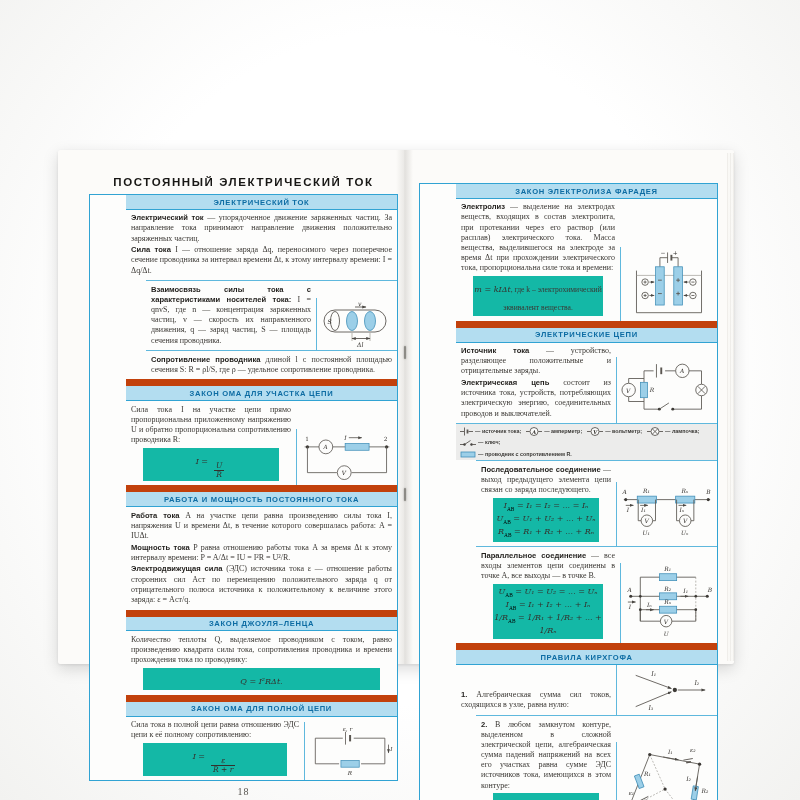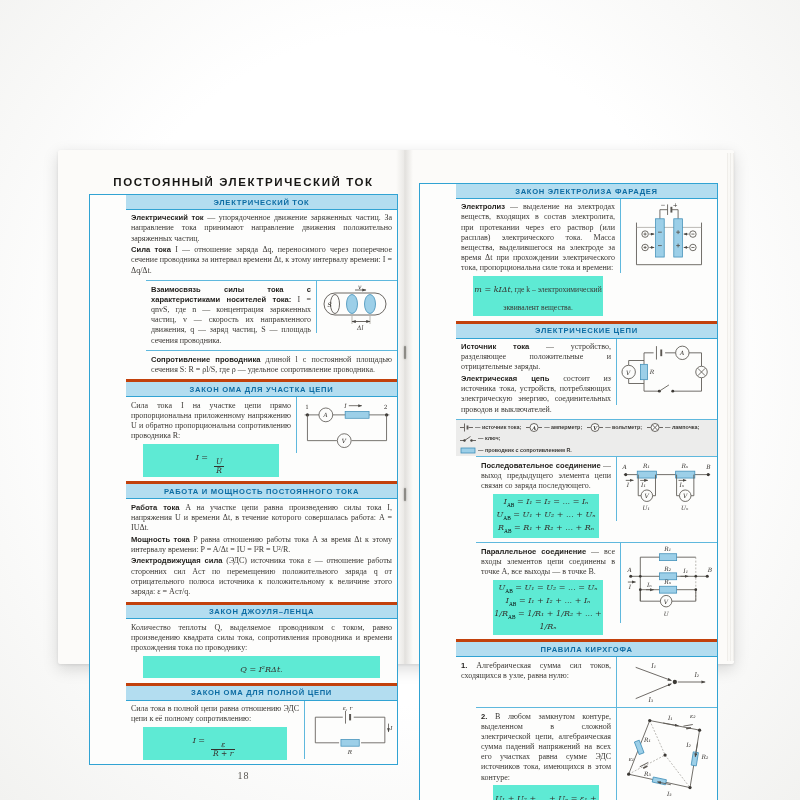--- a/index.html
+++ b/index.html
@@ -18,31 +18,31 @@
   .staple.s1{top:196px}.staple.s2{top:338px}
   .page-title{position:absolute;left:31px;top:26px;width:309px;text-align:center;white-space:nowrap;
     font-family:"Liberation Sans",sans-serif;font-weight:bold;font-size:11.5px;
     letter-spacing:1.6px;color:#181715;}
   .lcol{position:absolute;left:31px;top:44px;width:309px;}
   .rcol{position:absolute;left:361px;top:33px;width:299px;}
   .ptable{border:1.6px solid #31a3d3;background:#fdfdfc;padding-left:36px;}
   .pnum{margin-top:5px;text-align:center;font-size:10px;color:#57544f;letter-spacing:1px;}
   .sec-h{background:#b3ddf0;color:#0d6ca3;font-family:"Liberation Sans",sans-serif;font-weight:bold;
     font-size:7.6px;letter-spacing:0.7px;text-align:center;padding:2.6px 0 2.2px;
-    border-top:3px solid #c2410c;border-bottom:1px solid #31a3d3;}
+    border-top:7px solid #c2410c;border-bottom:1px solid #31a3d3;}
   .ptable > .sec-h:first-child{border-top:none;}
   .cell{padding:2px 5px 3px;}
   .bt{border-top:1px solid #5fb8dd;margin-left:20px;}
   .para{margin:1.5px 0;font-size:8px;line-height:1.27;color:#3a3733;text-align:justify;}
   .lead{font-family:"Liberation Sans",sans-serif;font-weight:bold;font-size:7.6px;color:#201e1b;}
-  .row{display:flex;align-items:flex-start;}
+  .row{display:flex;align-items:flex-end;}
   .row .txt{flex:1;padding:2px 5px 3px;min-width:0;}
   .row .fig{border-left:1px solid #5fb8dd;display:flex;align-items:center;justify-content:center;padding:2px;}
   .w76{width:76px}.w88{width:88px}.w92{width:92px}.w96{width:96px}
-  .band{background:#5eead4;margin:2.5px 12px 1.5px;padding:2px 0 2.5px;text-align:center;}
+  .band{background:#14b8a6;margin:2.5px 12px 1.5px;padding:2px 0 2.5px;text-align:center;}
   .m{font-style:italic;font-family:"DejaVu Serif",serif;font-size:8px;color:#34312d;}
   .m-u{font-style:normal;font-family:"Liberation Serif",serif;font-size:7.6px;color:#3a3733;}
   sub{font-size:5.4px;}
   .frac{display:inline-flex;flex-direction:column;vertical-align:-0.5em;line-height:1.05;
     text-align:center;margin:0 2px;font-size:7.5px;}
   .frac .num{padding:0 2px;}
   .frac .den{border-top:0.8px solid #34312d;padding:0 2px;}
   .fl{text-align:center;font-size:8px;line-height:1.4;}
   .legend{border-top:1px solid #5fb8dd;background:#ececeb;padding:2.5px 4px;
     font-family:"Liberation Sans",sans-serif;font-weight:bold;font-size:5.4px;color:#3b3936;

